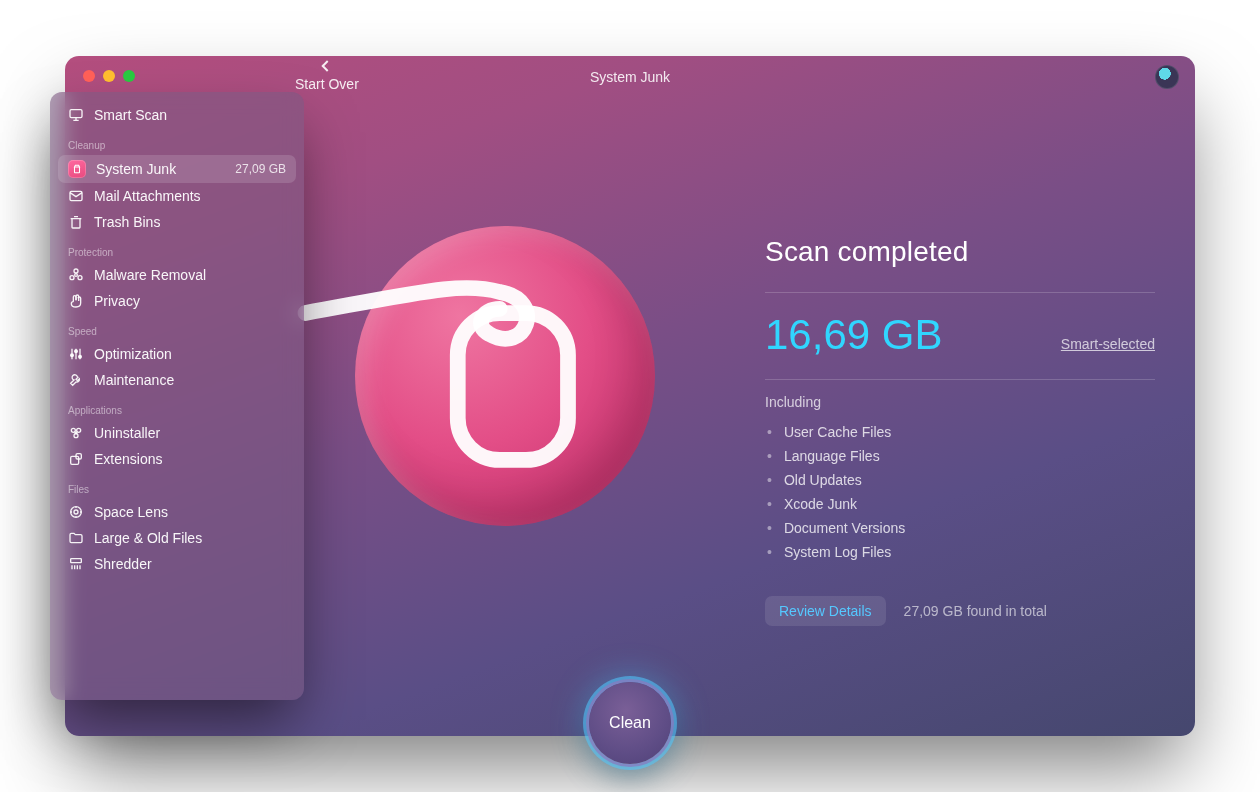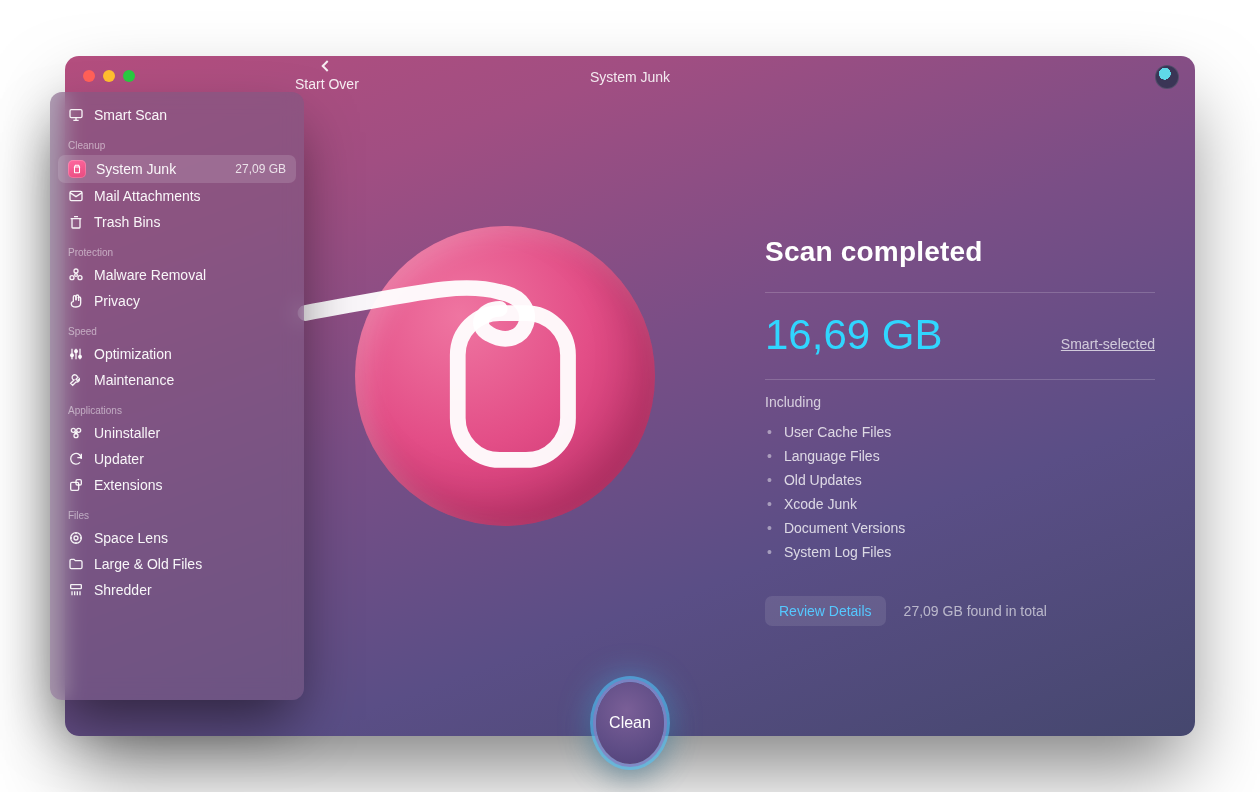--- a/index.html
+++ b/index.html
@@ -114,21 +114,21 @@
     overflow:visible;
   }
   .hero svg { width: 210px; height:210px; overflow:visible; }
 
   .results {
     position:absolute;
     top: 120px;
     left: 440px;
     width: 390px;
   }
-  .results h1 { font-size: 28px; font-weight:700; margin-bottom: 24px; letter-spacing:0.2px;}
+  .results h1 { font-size: 28px; font-weight:400; margin-bottom: 24px; letter-spacing:0.2px;}
   .hr { border:0; height:1px; background: rgba(255,255,255,0.18); }
   .size-row { display:flex; align-items:baseline; justify-content:space-between; padding: 18px 0 20px 0; }
   .size-row .big { color:#30d6ff; font-size:42px; font-weight:500; }
   .size-row .sub { color: rgba(255,255,255,0.7); font-size:14px;text-decoration:underline; }
   .including-label { color: rgba(255,255,255,0.72); font-size:14px; margin:14px 0 10px 0; }
   .inc-list { list-style:none; padding-left: 2px;}
   .inc-list li { color: rgba(255,255,255,0.78); font-size:14px; padding:4px 0; display:flex; align-items:center; gap:12px;}
   .inc-list li::before { content:"•"; color: rgba(255,255,255,0.45); }
   .review-row { margin-top: 32px; display:flex; align-items:center; gap:18px;}
   .review-btn {
@@ -140,21 +140,21 @@
     font-size:14px;
     cursor:pointer;
   }
   .found-total { color: rgba(255,255,255,0.6); font-size:14px; }
 
   .clean-btn {
     position:absolute;
     bottom: -28px;
     left: 50%;
     transform: translateX(-50%);
-    width: 68px; height:82px;
+    width: 82px; height:82px;
     border-radius:50%;
     border:none;
     cursor:pointer;
     color:#fff;
     font-size:16px;
     background: radial-gradient(circle at 45% 35%, #7a5f97 0%, #5f4d86 60%, #4e4077 100%);
     box-shadow:
       0 0 0 3px rgba(140, 120, 190, 0.7),
       0 0 0 6px rgba(80, 200, 255, 0.55),
       0 0 30px 8px rgba(80, 200, 255, 0.35),
@@ -273,29 +273,20 @@
             <circle cx="16" cy="8" r="3"></circle>
             <circle cx="12" cy="16" r="3"></circle>
             <path d="M10 10l4 4M14 10l-4 4"></path>
           </svg>
       </span>
       <span>Uninstaller</span>
     </div>
     <div class="side-item">
       <span class="ico">
         <svg viewBox="0 0 24 24" fill="none" stroke="currentColor" stroke-width="2">
-            <path d="M20 12a8 8 0 1 0-2 5"></path>
-            <path d="M20 4v6h-6"></path>
-          </svg>
-      </span>
-      <span>Updater</span>
-    </div>
-    <div class="side-item">
-      <span class="ico">
-        <svg viewBox="0 0 24 24" fill="none" stroke="currentColor" stroke-width="2">
             <rect x="4" y="8" width="12" height="12" rx="2"></rect>
             <rect x="12" y="4" width="8" height="8" rx="2"></rect>
           </svg>
       </span>
       <span>Extensions</span>
     </div>
 
     <div class="section-header">Files</div>
     <div class="side-item">
       <span class="ico">

